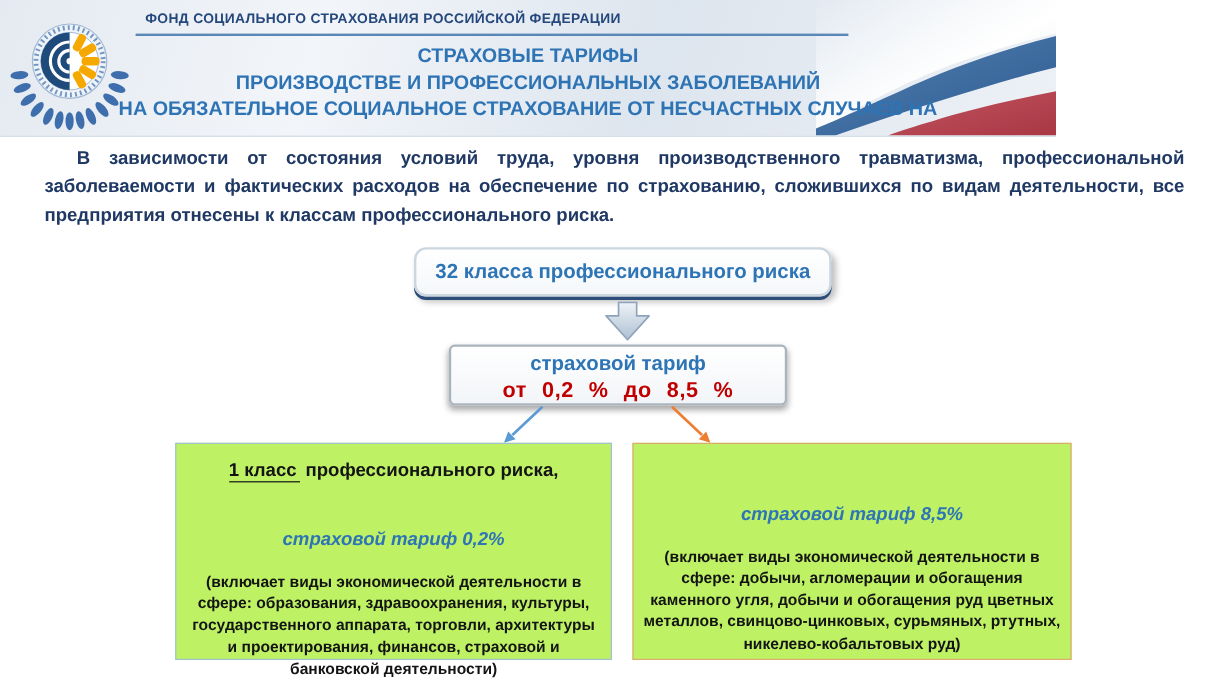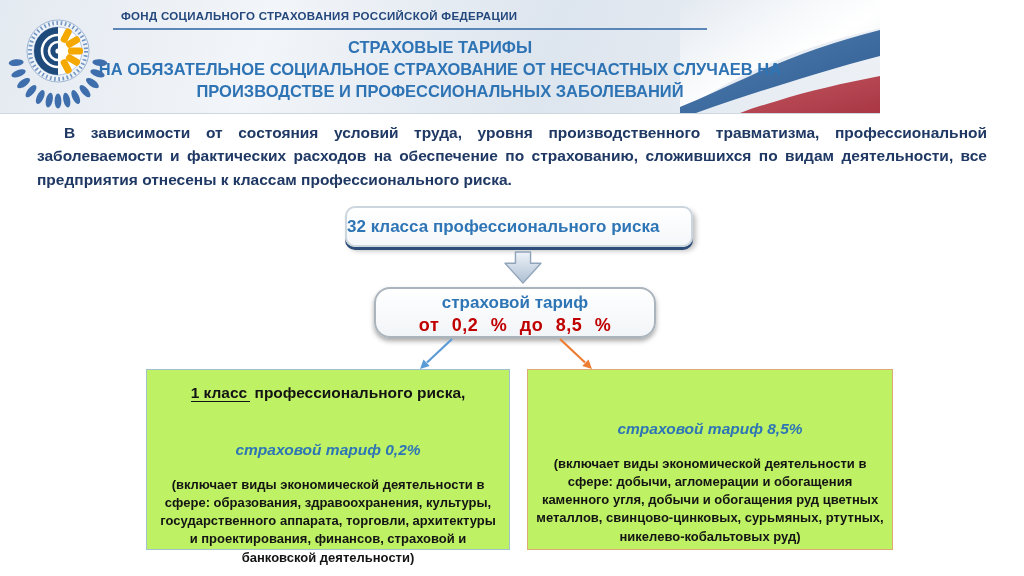--- a/index.html
+++ b/index.html
@@ -17,25 +17,25 @@
                font-size:16.5px;font-weight:bold;color:#2e74b5;line-height:1.33;}
   .flag{position:absolute;right:0;top:0;width:200px;height:113px;z-index:1;}
   
   .intro{position:absolute;left:37px;top:121px;width:950px;margin:0;
          font-size:15.5px;font-weight:bold;color:#1f3864;line-height:1.5;
          text-align:justify;text-indent:27px;}
   
   .box-a{position:absolute;left:345px;top:206px;width:348px;height:41px;box-sizing:border-box;
          background:linear-gradient(#ffffff,#f4f7fa);border:2px solid #ccd6df;border-radius:10px;
          box-shadow:0 3px 0 #2c4d79,3px 4px 5px rgba(0,0,0,.25);
-         display:flex;align-items:center;
+         display:flex;align-items:center;justify-content:center;
          font-size:17px;font-weight:bold;color:#2e75b6;}
   .down-arrow{position:absolute;left:501px;top:251px;width:44px;height:34px;}
   .box-b{position:absolute;left:374px;top:287px;width:282px;height:51px;box-sizing:border-box;
-         background:linear-gradient(#ffffff,#f2f5f8);border:2px solid #aab4bc;border-radius:16px;
+         background:linear-gradient(#ffffff,#f2f5f8);border:2px solid #aab4bc;border-radius:5px;
          box-shadow:0 3px 5px rgba(0,0,0,.35);text-align:center;padding-top:3px;}
   .tariff-title{font-size:17px;font-weight:bold;color:#2e75b6;line-height:22px;}
   .tariff-range{font-size:18px;font-weight:bold;color:#c00000;line-height:22px;
                 letter-spacing:.5px;word-spacing:7px;}
   .connectors{position:absolute;left:380px;top:337px;width:260px;height:36px;}
   
   .risk-box{position:absolute;top:369px;height:181px;box-sizing:border-box;background:#bef264;
             text-align:center;padding:13px 8px 0;}
   .risk-box.left{left:146px;width:364px;border:1.5px solid #a0c1ce;}
   .risk-box.right{left:527px;width:366px;border:1.5px solid #dcab72;}
@@ -82,22 +82,22 @@
         <rect x="60" y="42.5" width="15" height="7" rx="3" transform="rotate(31 50 46)"></rect>
         <rect x="60" y="42.5" width="15" height="7" rx="3" transform="rotate(62 50 46)"></rect>
       </g>
     </svg>
 
     <div class="org-name">ФОНД СОЦИАЛЬНОГО СТРАХОВАНИЯ РОССИЙСКОЙ ФЕДЕРАЦИИ</div>
     <div class="org-rule"></div>
 
     <div class="slide-title">
       <div>СТРАХОВЫЕ ТАРИФЫ</div>
+      <div>ПРОИЗВОДСТВЕ И ПРОФЕССИОНАЛЬНЫХ ЗАБОЛЕВАНИЙ</div>
       <div>НА ОБЯЗАТЕЛЬНОЕ СОЦИАЛЬНОЕ СТРАХОВАНИЕ ОТ НЕСЧАСТНЫХ СЛУЧАЕВ НА</div>
-      <div>ПРОИЗВОДСТВЕ И ПРОФЕССИОНАЛЬНЫХ ЗАБОЛЕВАНИЙ</div>
     </div>
 
     <svg class="flag" viewBox="0 0 200 113" preserveAspectRatio="none" aria-hidden="true">
       <defs>
         <linearGradient id="fw" x1="0" y1="0" x2="1" y2="1">
           <stop offset="0" stop-color="#ffffff" stop-opacity="0"></stop>
           <stop offset="0.55" stop-color="#ffffff"></stop>
           <stop offset="1" stop-color="#dfe4ea"></stop>
         </linearGradient>
         <linearGradient id="fb" x1="0" y1="0" x2="1" y2="1">

